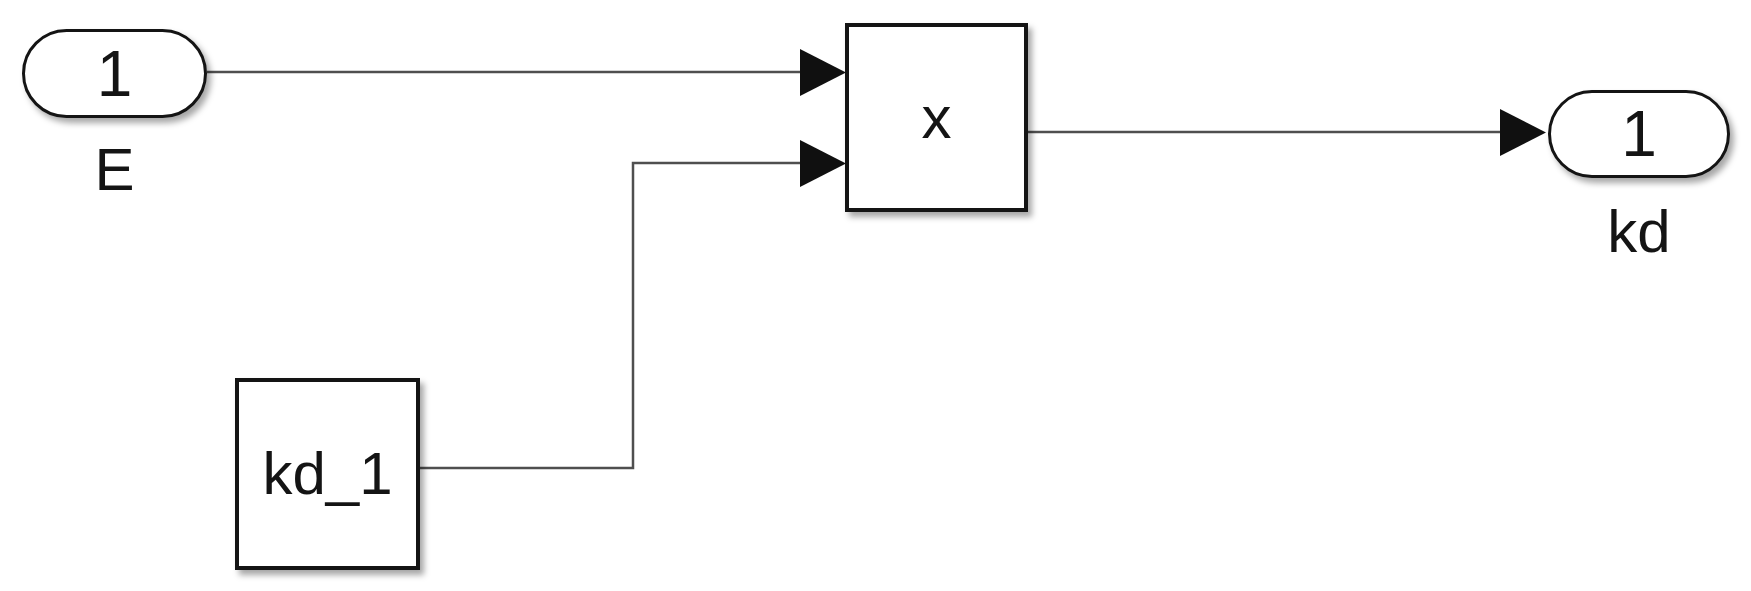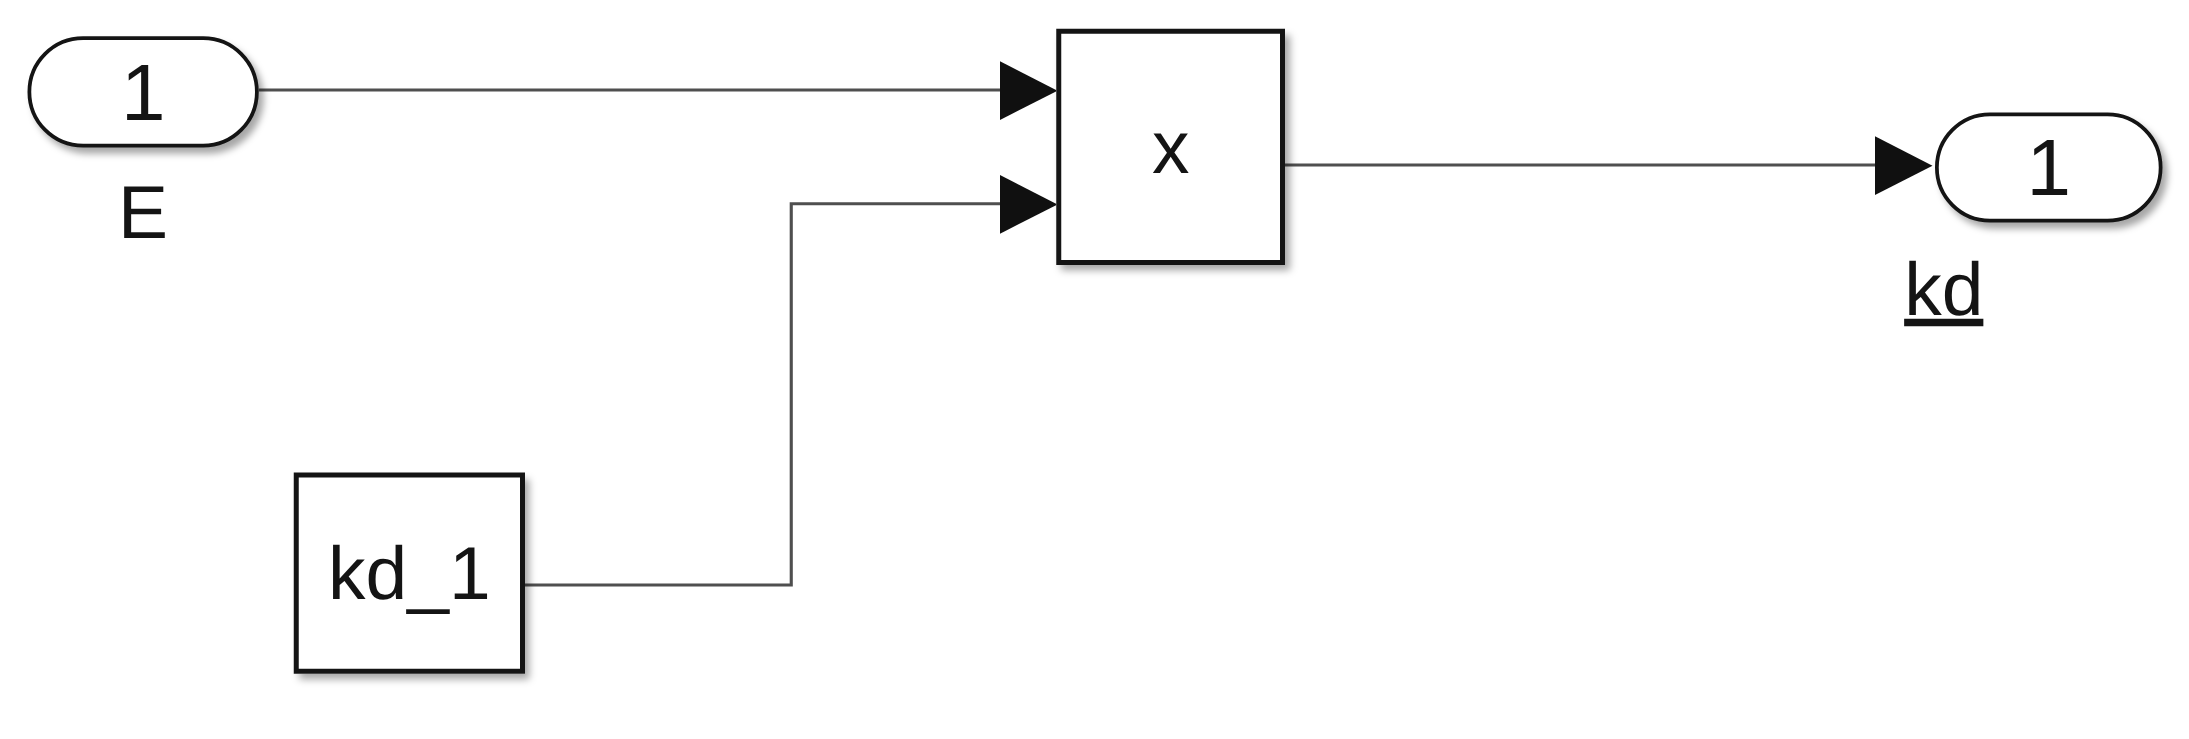--- a/index.html
+++ b/index.html
@@ -66,22 +66,22 @@
 
   <div class="block port" style="left:22px;top:29px;width:185px;height:89px;">
     <span class="block-text">1</span>
   </div>
   <div class="block-label" style="left:22px;top:140px;width:185px;">E</div>
 
   <div class="block square" style="left:845px;top:23px;width:183px;height:189px;">
     <span class="block-text">x</span>
   </div>
 
-  <div class="block square" style="left:235px;top:378px;width:185px;height:161px;">
+  <div class="block square" style="left:235px;top:378px;width:185px;height:192px;">
     <span class="block-text">kd_1</span>
   </div>
 
   <div class="block port" style="left:1548px;top:90px;width:182px;height:88px;">
     <span class="block-text">1</span>
   </div>
-  <div class="block-label" style="left:1464px;top:202px;width:182px;text-decoration:underline;">kd</div>
+  <div class="block-label" style="left:1548px;top:202px;width:182px;">kd</div>
 
 </div>
 
 </body></html>

